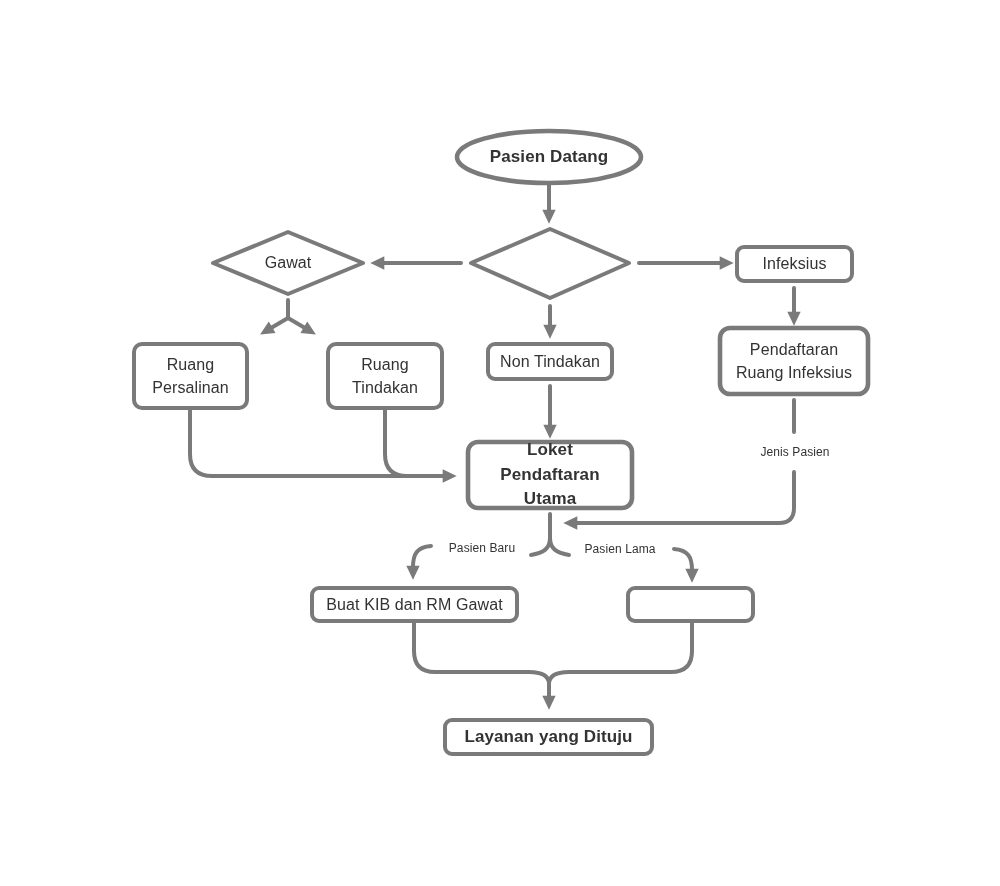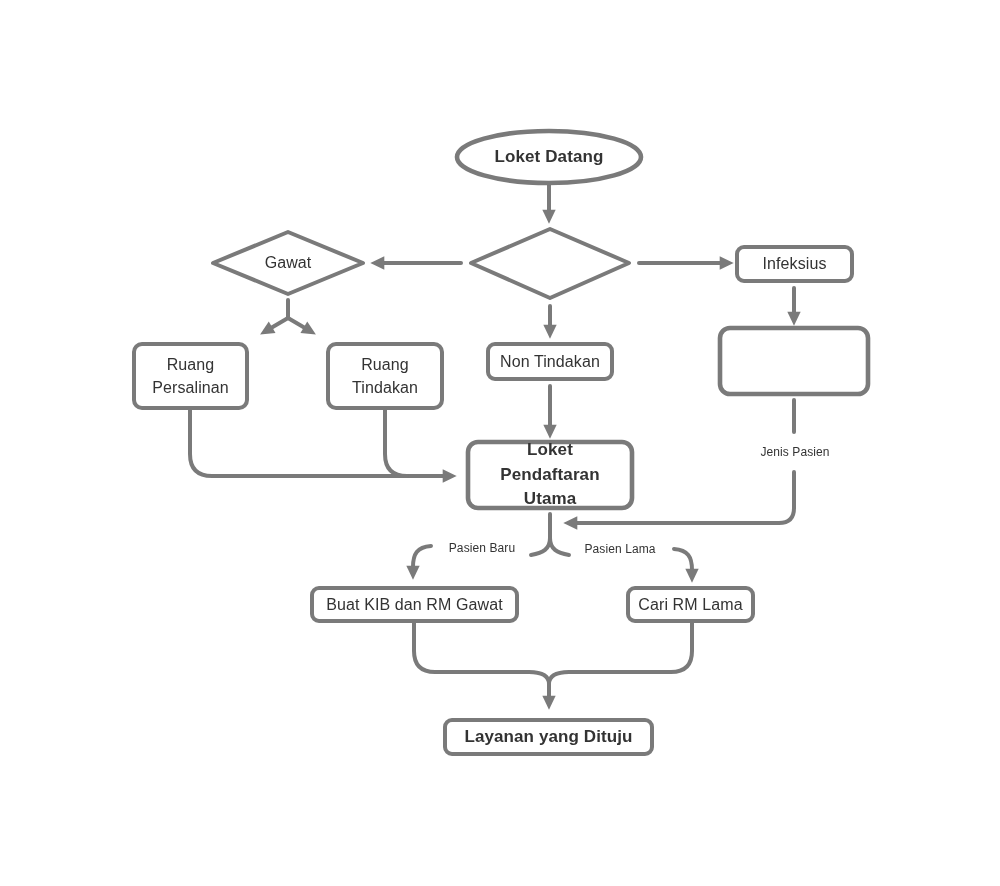--- a/index.html
+++ b/index.html
@@ -89,39 +89,39 @@
     <rect class="shape thick" x="720" y="328" width="148" height="66" rx="10"></rect>
     <rect class="shape" x="134" y="344" width="113" height="64" rx="8"></rect>
     <rect class="shape" x="328" y="344" width="114" height="64" rx="8"></rect>
     <rect class="shape" x="488" y="344" width="124" height="35" rx="7"></rect>
     <rect class="shape thick" x="468" y="442" width="164" height="66" rx="10"></rect>
     <rect class="shape" x="312" y="588" width="205" height="33" rx="7"></rect>
     <rect class="shape" x="628" y="588" width="125" height="33" rx="7"></rect>
     <rect class="shape" x="445" y="720" width="207" height="34" rx="7"></rect>
   </svg>
 
-  <div class="label bold" style="left:458px; top:133px; width:182px; height:49px;">Loket Datang</div>
+  <div class="label bold" style="left:458px; top:133px; width:182px; height:49px;">Pasien Datang</div>
 
 
   <div class="label" style="left:213px; top:232px; width:150px; height:62px;">Gawat</div>
 
   <div class="label" style="left:737px; top:247px; width:115px; height:34px;">Infeksius</div>
 
   <div class="label" style="left:134px; top:344px; width:113px; height:64px; padding:0 8px; box-sizing:border-box;">Ruang Persalinan</div>
 
   <div class="label" style="left:328px; top:344px; width:114px; height:64px; padding:0 8px; box-sizing:border-box;">Ruang Tindakan</div>
 
   <div class="label" style="left:488px; top:344px; width:124px; height:35px;">Non Tindakan</div>
 
+  <div class="label" style="left:720px; top:328px; width:148px; height:66px; padding:0 6px; box-sizing:border-box;">Pendaftaran Ruang Infeksius</div>
 
   <div class="label bold" style="left:468px; top:442px; width:164px; height:66px; padding:0 8px; box-sizing:border-box;">Loket Pendaftaran Utama</div>
 
   <div class="label" style="left:312px; top:588px; width:205px; height:33px;">Buat KIB dan RM Gawat</div>
 
-  <div class="label" style="left:628px; top:588px; width:125px; height:33px;">Cari RM Lama</div>
 
   <div class="label bold" style="left:445px; top:720px; width:207px; height:34px;">Layanan yang Dituju</div>
 
   <div class="label edge-label" style="left:715px; top:441px; width:160px; height:24px;">Jenis Pasien</div>
 
   <div class="label edge-label" style="left:432px; top:537px; width:100px; height:24px;">Pasien Baru</div>
 
   <div class="label edge-label" style="left:570px; top:538px; width:100px; height:24px;">Pasien Lama</div>
 
 </div>

